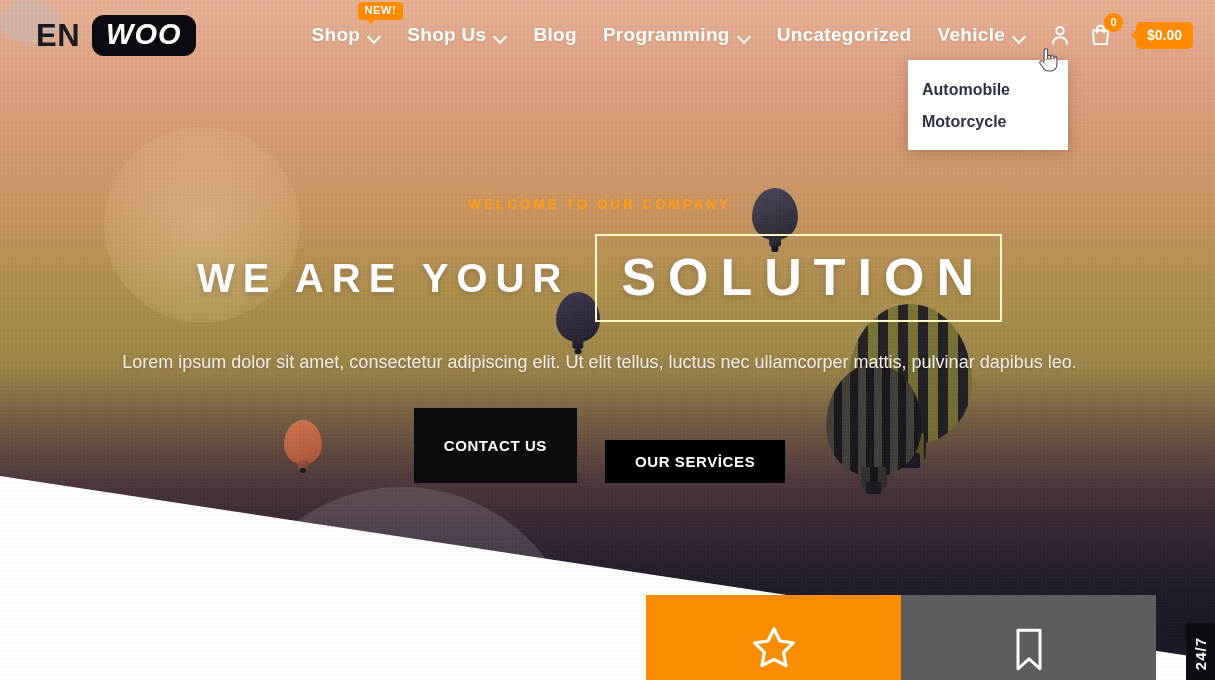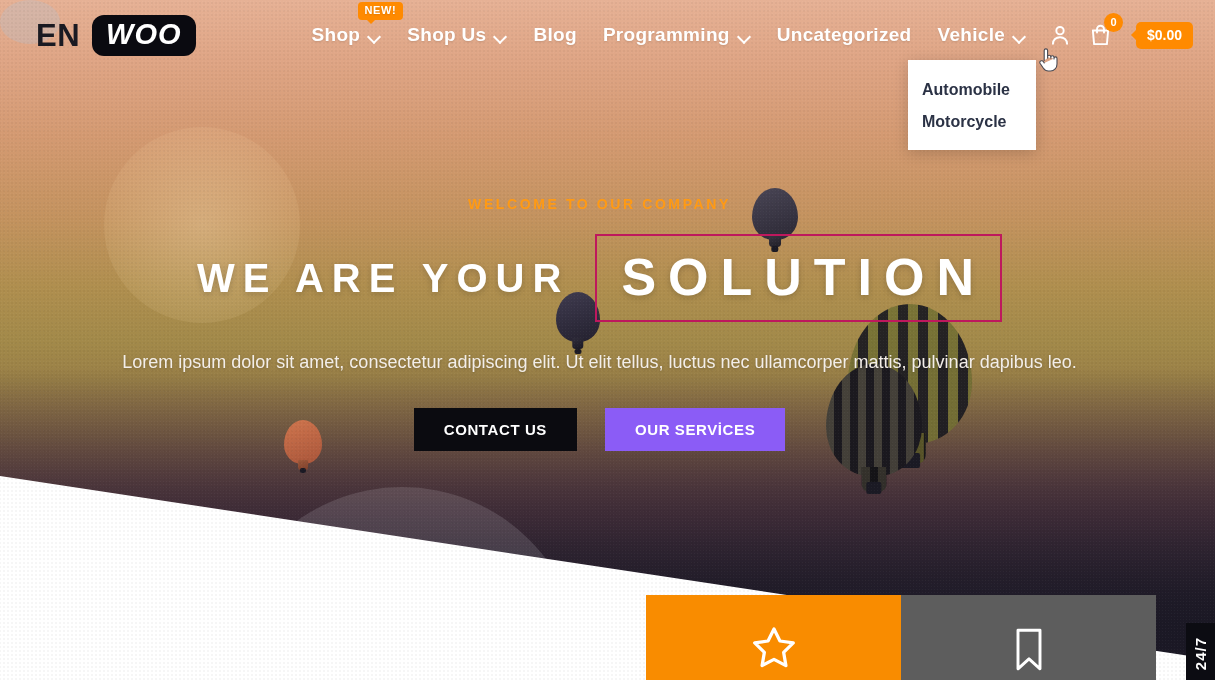--- a/index.html
+++ b/index.html
@@ -186,21 +186,21 @@
   .cart-price::before {
     content: ""; position: absolute; left: -5px; top: 50%;
     transform: translateY(-50%);
     border-top: 6px solid transparent; border-bottom: 6px solid transparent;
     border-right: 6px solid #ff8a00;
   }
 
   
   .dropdown {
     position: absolute; left: 908px; top: 60px;
-    width: 128px; background: #ffffff;
+    width: 160px; background: #ffffff;
     box-shadow: 0 3px 14px rgba(0,0,0,.18);
     padding: 14px 0 12px; z-index: 40;
   }
   .dropdown-item {
     padding: 7px 14px; color: #2b3245;
     font-size: 16px; font-weight: 700; cursor: pointer;
     white-space: nowrap;
   }
 
   
@@ -217,41 +217,41 @@
     display: flex; align-items: center; justify-content: center; gap: 26px;
   }
   .headline-lead {
     color: #ffffff; font-size: 40px; font-weight: 700;
     letter-spacing: 8px; line-height: 1;
     text-shadow: 0 2px 6px rgba(0,0,0,.18);
   }
   .headline-boxed {
     color: #ffffff; font-size: 52px; font-weight: 700;
     letter-spacing: 12px; line-height: 1;
-    border: 2px solid #be185d;
+    border: 2px solid #fef9c3;
     padding: 15px 14px 17px 24px;
     text-shadow: 0 2px 6px rgba(0,0,0,.18);
   }
   .sub {
     margin: 26px auto 12px; max-width: 990px;
     color: #f3eee9; font-size: 18px; line-height: 1.62;
     font-weight: 400;
     text-shadow: 0 1px 3px rgba(0,0,0,.22);
   }
   .cta-row {
     margin-top: 31px;
     display: flex; justify-content: center; gap: 28px;
   }
   .btn {
     font-size: 15px; font-weight: 700; letter-spacing: .6px;
     padding: 14px 30px; border: none; cursor: pointer;
     color: #ffffff; line-height: 1;
   }
   .btn-dark { background: #0b0b10; }
-  .btn-orange { background: #8b5cf6; }
+  .btn-orange { background: #000000; margin-top: 32px; }
 
   
   .cards {
     position: absolute; left: 646px; top: 595px;
     display: flex; z-index: 25;
   }
   .card {
     width: 255px; height: 85px;
     display: flex; align-items: flex-end; justify-content: center;
     padding-bottom: 6px;

